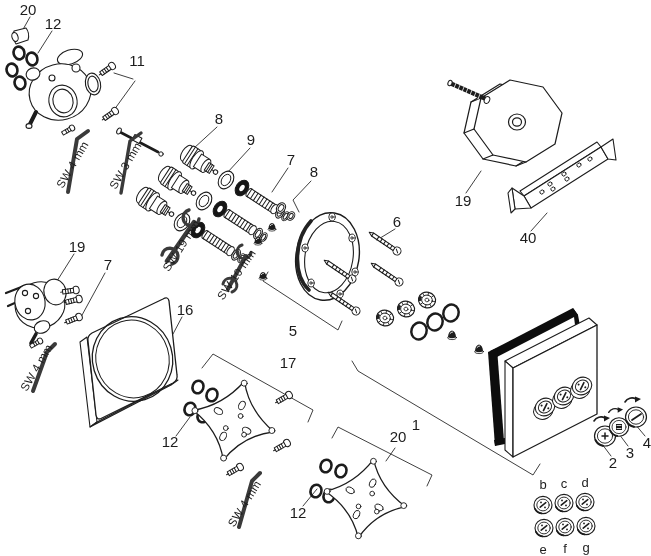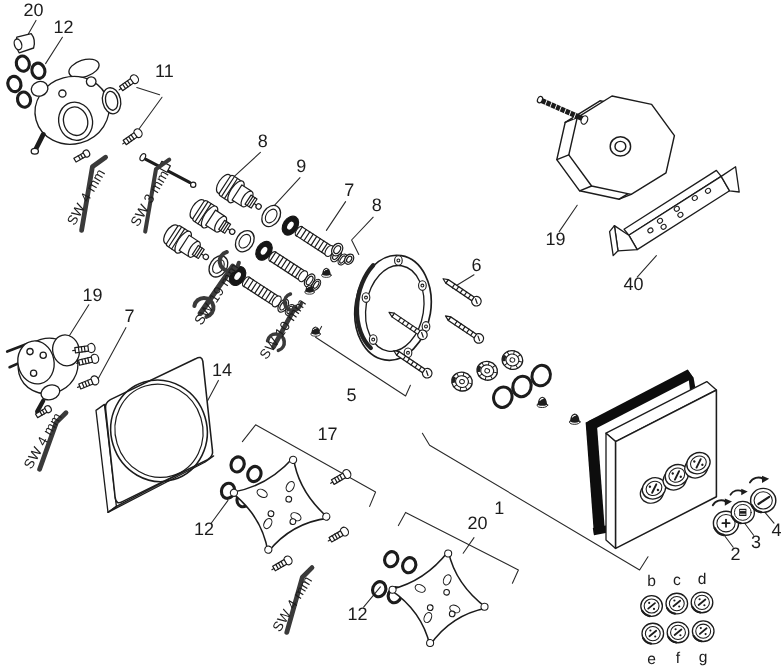--- a/index.html
+++ b/index.html
@@ -445,22 +445,22 @@
 <div class="lbl" style="left:314px;top:171px">8</div>
 <div class="lbl" style="left:251px;top:139px">9</div>
 <div class="lbl" style="left:219px;top:118px">8</div>
 <div class="lbl" style="left:137px;top:60px">11</div>
 <div class="lbl" style="left:53px;top:23px">12</div>
 <div class="lbl" style="left:170px;top:441px">12</div>
 <div class="lbl" style="left:298px;top:512px">12</div>
 <div class="lbl" style="left:28px;top:9px">20</div>
 <div class="lbl" style="left:77px;top:246px">19</div>
 <div class="lbl" style="left:108px;top:264px">7</div>
-<div class="lbl" style="left:185px;top:309px">14</div>
-<div class="lbl" style="left:273px;top:362px">17</div>
+<div class="lbl" style="left:185px;top:309px">16</div>
+<div class="lbl" style="left:288px;top:362px">17</div>
 <div class="lbl" style="left:398px;top:436px">20</div>
 <div class="lbl" style="left:463px;top:200px">19</div>
 <div class="lbl" style="left:528px;top:237px">40</div>
 
 <div class="lbl sw" style="left:73px;top:165px;--r:-60deg">SW 4 mm</div>
 <div class="lbl sw" style="left:126px;top:166px;--r:-60deg">SW 3 mm</div>
 <div class="lbl sw" style="left:182px;top:246px;--r:-57deg">SW 19 mm</div>
 <div class="lbl sw" style="left:237px;top:275px;--r:-55deg">SW 10 mm</div>
 <div class="lbl sw" style="left:37px;top:368px;--r:-60deg">SW 4 mm</div>
 <div class="lbl sw" style="left:245px;top:504px;--r:-58deg">SW 4 mm</div>

